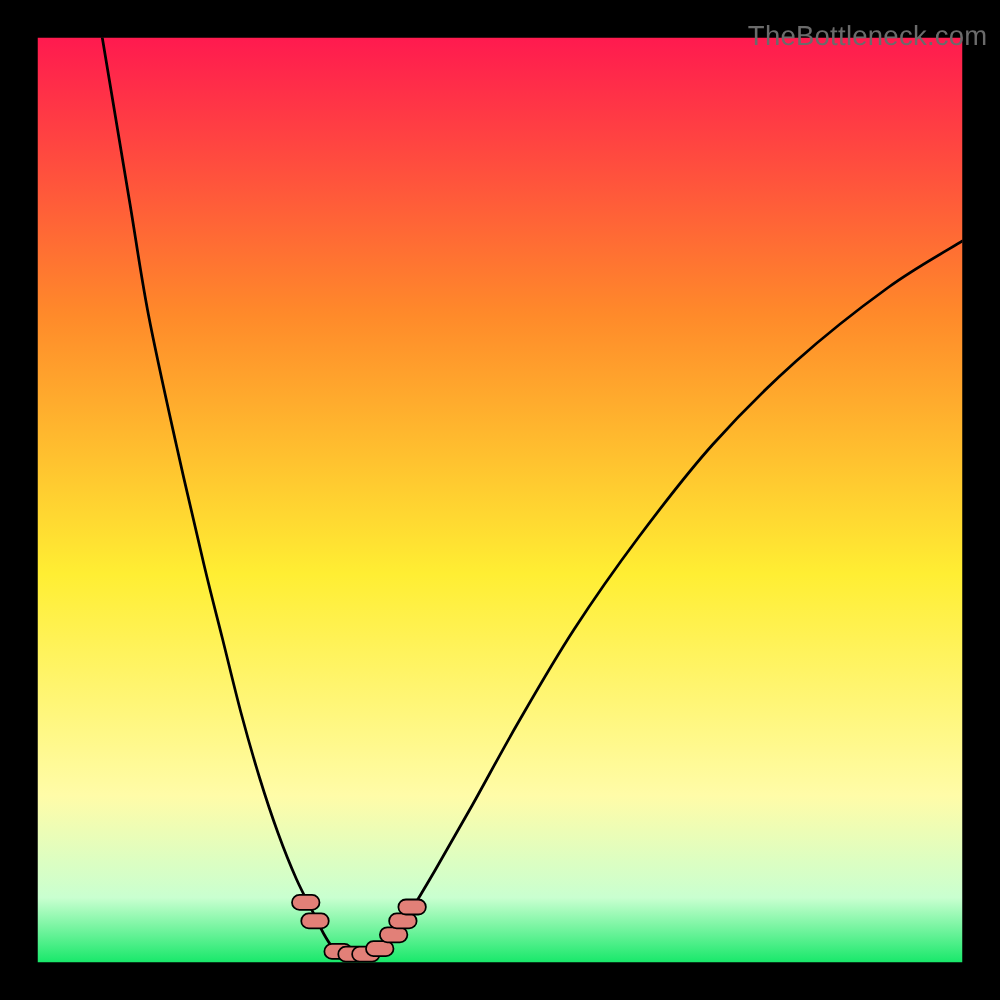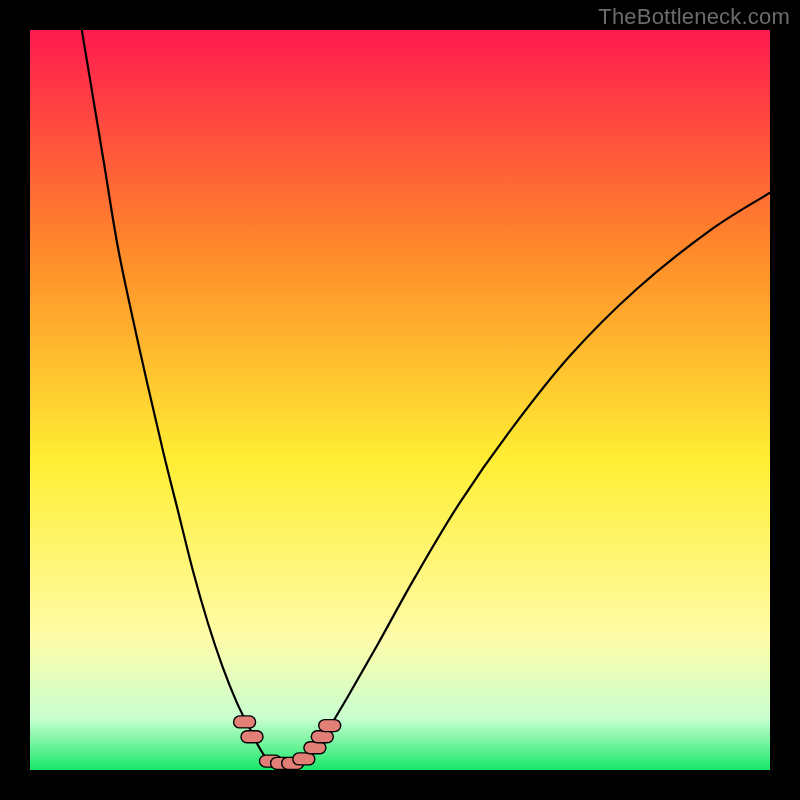--- a/index.html
+++ b/index.html
@@ -12,21 +12,21 @@
     font-family: "Segoe UI", Arial, sans-serif;
   }
   .frame {
     position: relative;
     width: 800px;
     height: 800px;
     background: #000;
   }
   .watermark {
     position: absolute;
-    top: 4px;
+    top: 16px;
     right: 10px;
     color: #6b6b6b;
     font-size: 22px;
     font-weight: 500;
     letter-spacing: 0.2px;
     z-index: 10;
   }
   .plot {
     position: absolute;
     left: 30px;

